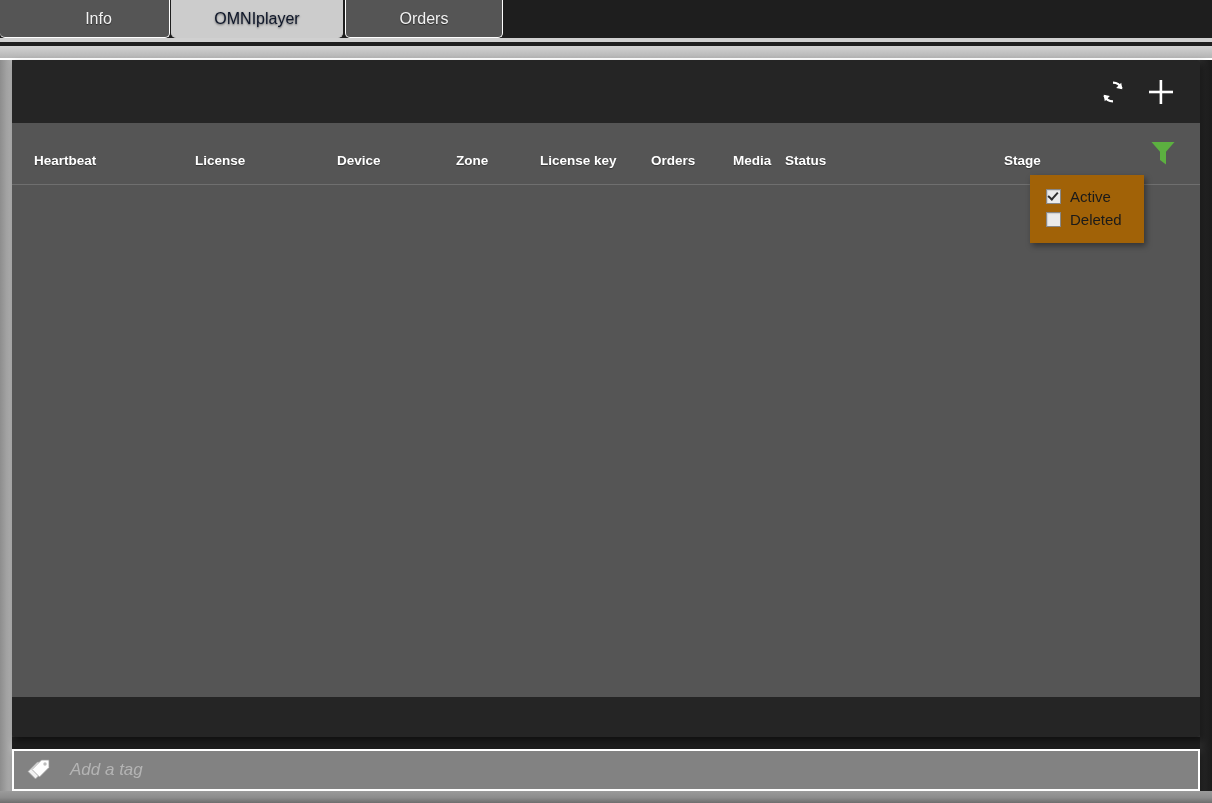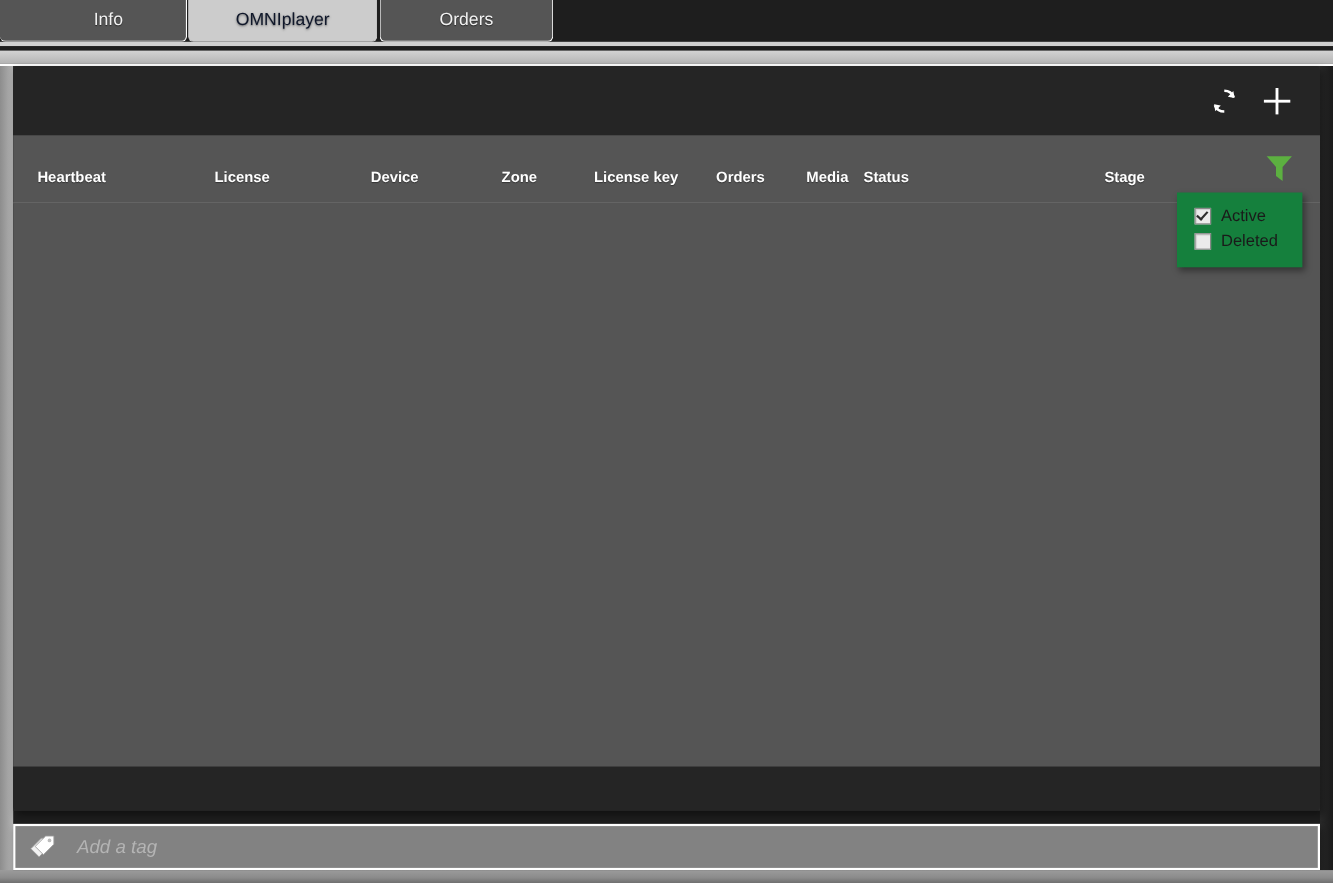--- a/index.html
+++ b/index.html
@@ -131,24 +131,24 @@
   .filter-icon {
     position: absolute;
     left: 1136px;
     top: 79px;
     width: 30px;
     height: 30px;
     cursor: pointer;
   }
   .filter-dropdown {
     position: absolute;
-    left: 1058px;
+    left: 1018px;
     top: 115px;
     width: 114px;
-    background: #15803d;
+    background: #a16207;
     box-shadow: 2px 3px 6px rgba(0,0,0,0.4);
     padding: 10px 0 12px 0;
     z-index: 30;
   }
   .filter-row {
     display: flex;
     align-items: center;
     padding: 3px 0 3px 16px;
     font-size: 15px;
     color: #1a1a1a;

